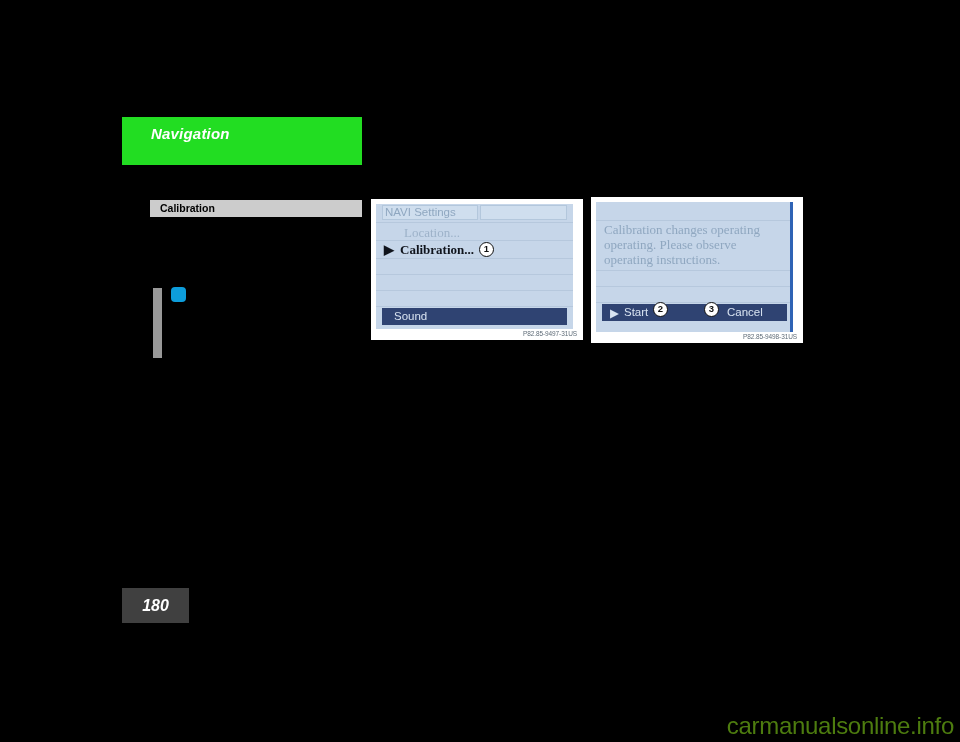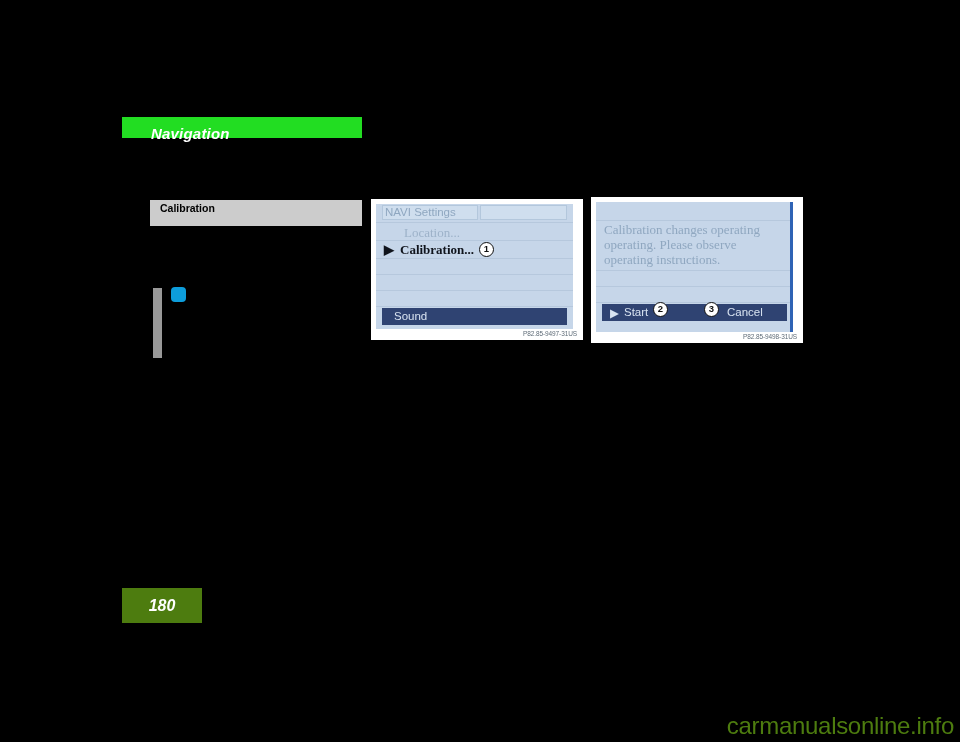--- a/index.html
+++ b/index.html
@@ -15,41 +15,41 @@
     font-family: "Liberation Sans", sans-serif;
     -webkit-font-smoothing: antialiased;
   }
 
   
   .section-banner {
     position: absolute;
     left: 122px;
     top: 117px;
     width: 240px;
-    height: 21px;
+    height: 48px;
     background: #22dd22;
   }
   .section-banner .label {
     position: absolute;
     left: 29px;
     top: 8px;
     font-size: 15px;
     font-weight: bold;
     font-style: italic;
     color: #ffffff;
     letter-spacing: 0.2px;
   }
 
   
   .subject-bar {
     position: absolute;
     left: 150px;
     top: 200px;
     width: 212px;
-    height: 26px;
+    height: 17px;
     background: #cccccc;
   }
   .subject-bar .label {
     position: absolute;
     left: 10px;
     top: 2px;
     font-size: 10.5px;
     font-weight: bold;
     color: #000000;
   }
@@ -187,23 +187,23 @@
     font-weight: bold;
     line-height: 12px;
     text-align: center;
   }
 
   
   .page-number-box {
     position: absolute;
     left: 122px;
     top: 588px;
-    width: 80px;
+    width: 67px;
     height: 35px;
-    background: #4d7c0f;
+    background: #404040;
   }
   .page-number-box .num {
     position: absolute;
     left: 0; right: 0;
     top: 9px;
     text-align: center;
     font-size: 16px;
     font-weight: bold;
     font-style: italic;
     color: #ffffff;

